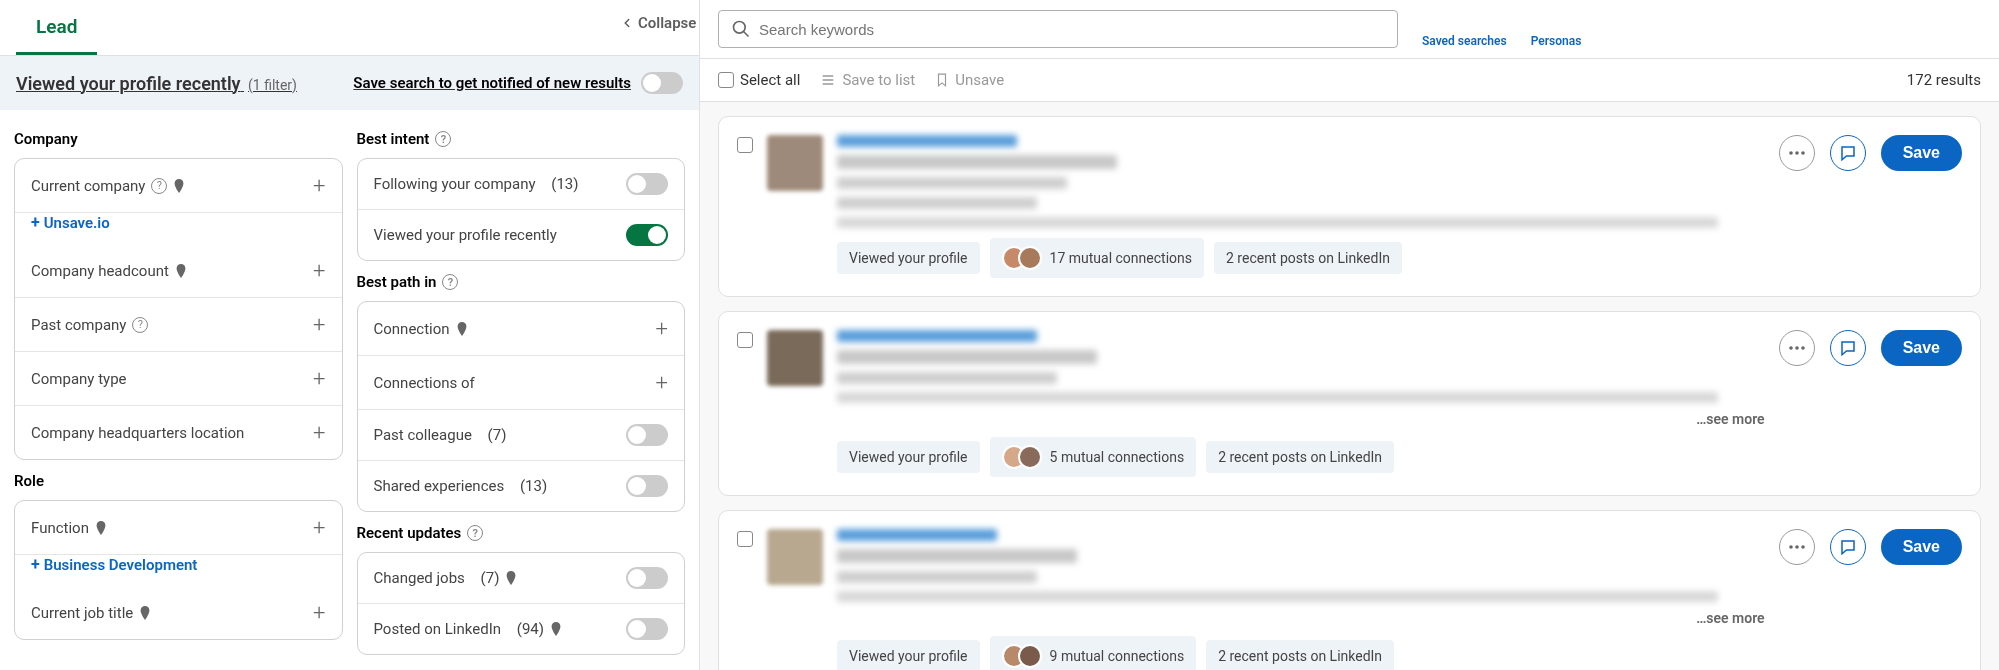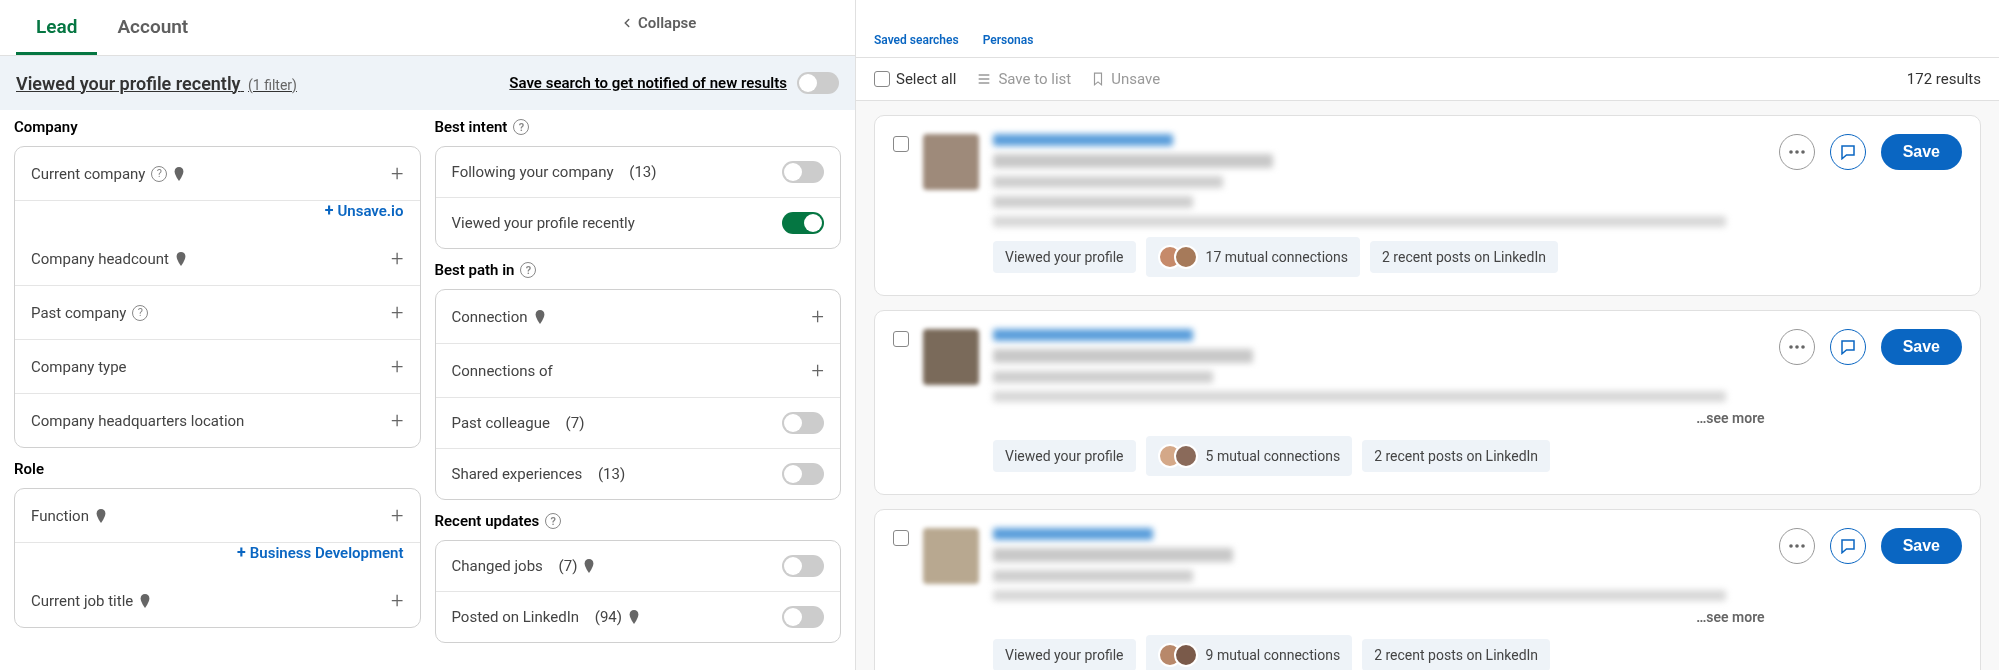--- a/index.html
+++ b/index.html
@@ -1,33 +1,33 @@
 <!DOCTYPE html>
 <html><head>
   <meta charset="utf-8">
   <style>
     * { box-sizing: border-box; margin: 0; padding: 0; }
     body { font-family: -apple-system, BlinkMacSystemFont, "Segoe UI", Roboto, Helvetica, Arial, sans-serif; font-size: 14px; color: #333; background: #fff; width: 1999px; height: 670px; overflow: hidden; }
     .app { display: flex; height: 100%; }
-    .left { width: 856px; border-right: 1px solid #e0e0e0; background: #fff; display: flex; flex-direction: column; }
+    .left { width: 700px; border-right: 1px solid #e0e0e0; background: #fff; display: flex; flex-direction: column; }
     .right { flex: 1; display: flex; flex-direction: column; }
 
     
     .tabs { display: flex; padding: 0 16px; border-bottom: 1px solid #e0e0e0; height: 56px; align-items: end; }
     .tab { padding: 16px 20px 14px; font-size: 19px; font-weight: 600; color: #5e5e5e; cursor: pointer; border-bottom: 3px solid transparent; }
     .tab.active { color: #057642; border-bottom-color: #057642; }
 
     
     .titlebar { background: #eef3f8; padding: 16px; display: flex; align-items: center; justify-content: space-between; text-decoration: underline; }
     .titlebar h1 { font-size: 18px; font-weight: 600; display: inline; }
     .titlebar .filter-count { font-weight: 400; color: #666; margin-left: 4px; }
     .notify-row { display: flex; align-items: center; gap: 10px; font-size: 15px; font-weight: 600; color: #000; }
 
     
-    .filters { flex: 1; display: flex; overflow-y: auto; padding: 0 14px; gap: 14px; text-align: right; }
+    .filters { flex: 1; display: flex; overflow-y: auto; padding: 12px 14px; gap: 14px; }
     .filters-col { flex: 1; }
     .section-header { font-size: 15px; font-weight: 600; margin: 8px 0 10px; color: #000; display: flex; align-items: center; gap: 6px; }
     .filter-box { border: 1px solid #d0d0d0; border-radius: 10px; overflow: hidden; margin-bottom: 12px; }
     .filter-row { padding: 14px 16px; display: flex; align-items: center; justify-content: space-between; border-bottom: 1px solid #e5e5e5; }
     .filter-row:last-child { border-bottom: none; }
     .filter-label { font-size: 15px; color: #444; display: flex; align-items: center; gap: 6px; }
     .filter-chips { padding: 0 16px 12px; }
     .chip-text { color: #0a66c2; font-weight: 600; font-size: 15px; display: inline-flex; align-items: center; gap: 4px; }
     .plus-blue { color: #0a66c2; font-weight: 700; font-size: 16px; }
 
@@ -82,21 +82,20 @@
 
     svg.pin { width: 12px; height: 14px; fill: #666; }
   </style>
 </head>
 <body>
 
 <div class="app">
   <div class="left" style="position:relative;">
     <div class="tabs">
       <div class="tab active">Lead</div>
-      <div class="tab">Account</div>
     </div>
     <div class="collapse-wrap">
       <svg width="14" height="14" viewBox="0 0 24 24">
           <path d="M15 6l-6 6 6 6" stroke="#5e5e5e" stroke-width="2.5" fill="none" stroke-linecap="round"></path>
         </svg>
       <span>Collapse</span>
     </div>
 
     <div class="titlebar">
       <div>
@@ -254,20 +253,27 @@
                 </svg></div>
             <div class="toggle"></div>
           </div>
         </div>
       </div>
     </div>
   </div>
 
   <div class="right">
     <div class="search-header">
+      <div class="search-box">
+        <svg width="20" height="20" viewBox="0 0 24 24">
+            <circle cx="10" cy="10" r="7" stroke="#666" stroke-width="2" fill="none"></circle>
+            <line x1="15" y1="15" x2="21" y2="21" stroke="#666" stroke-width="2"></line>
+          </svg>
+        <input type="text" placeholder="Search keywords" style="">
+      </div>
       <span class="link-btn">Saved searches</span>
       <span class="link-btn">Personas</span>
     </div>
 
     <div class="toolbar">
       <div class="toolbar-left">
         <div class="toolbar-item active">
           <div class="checkbox"></div>
           <span>Select all</span>
         </div>

